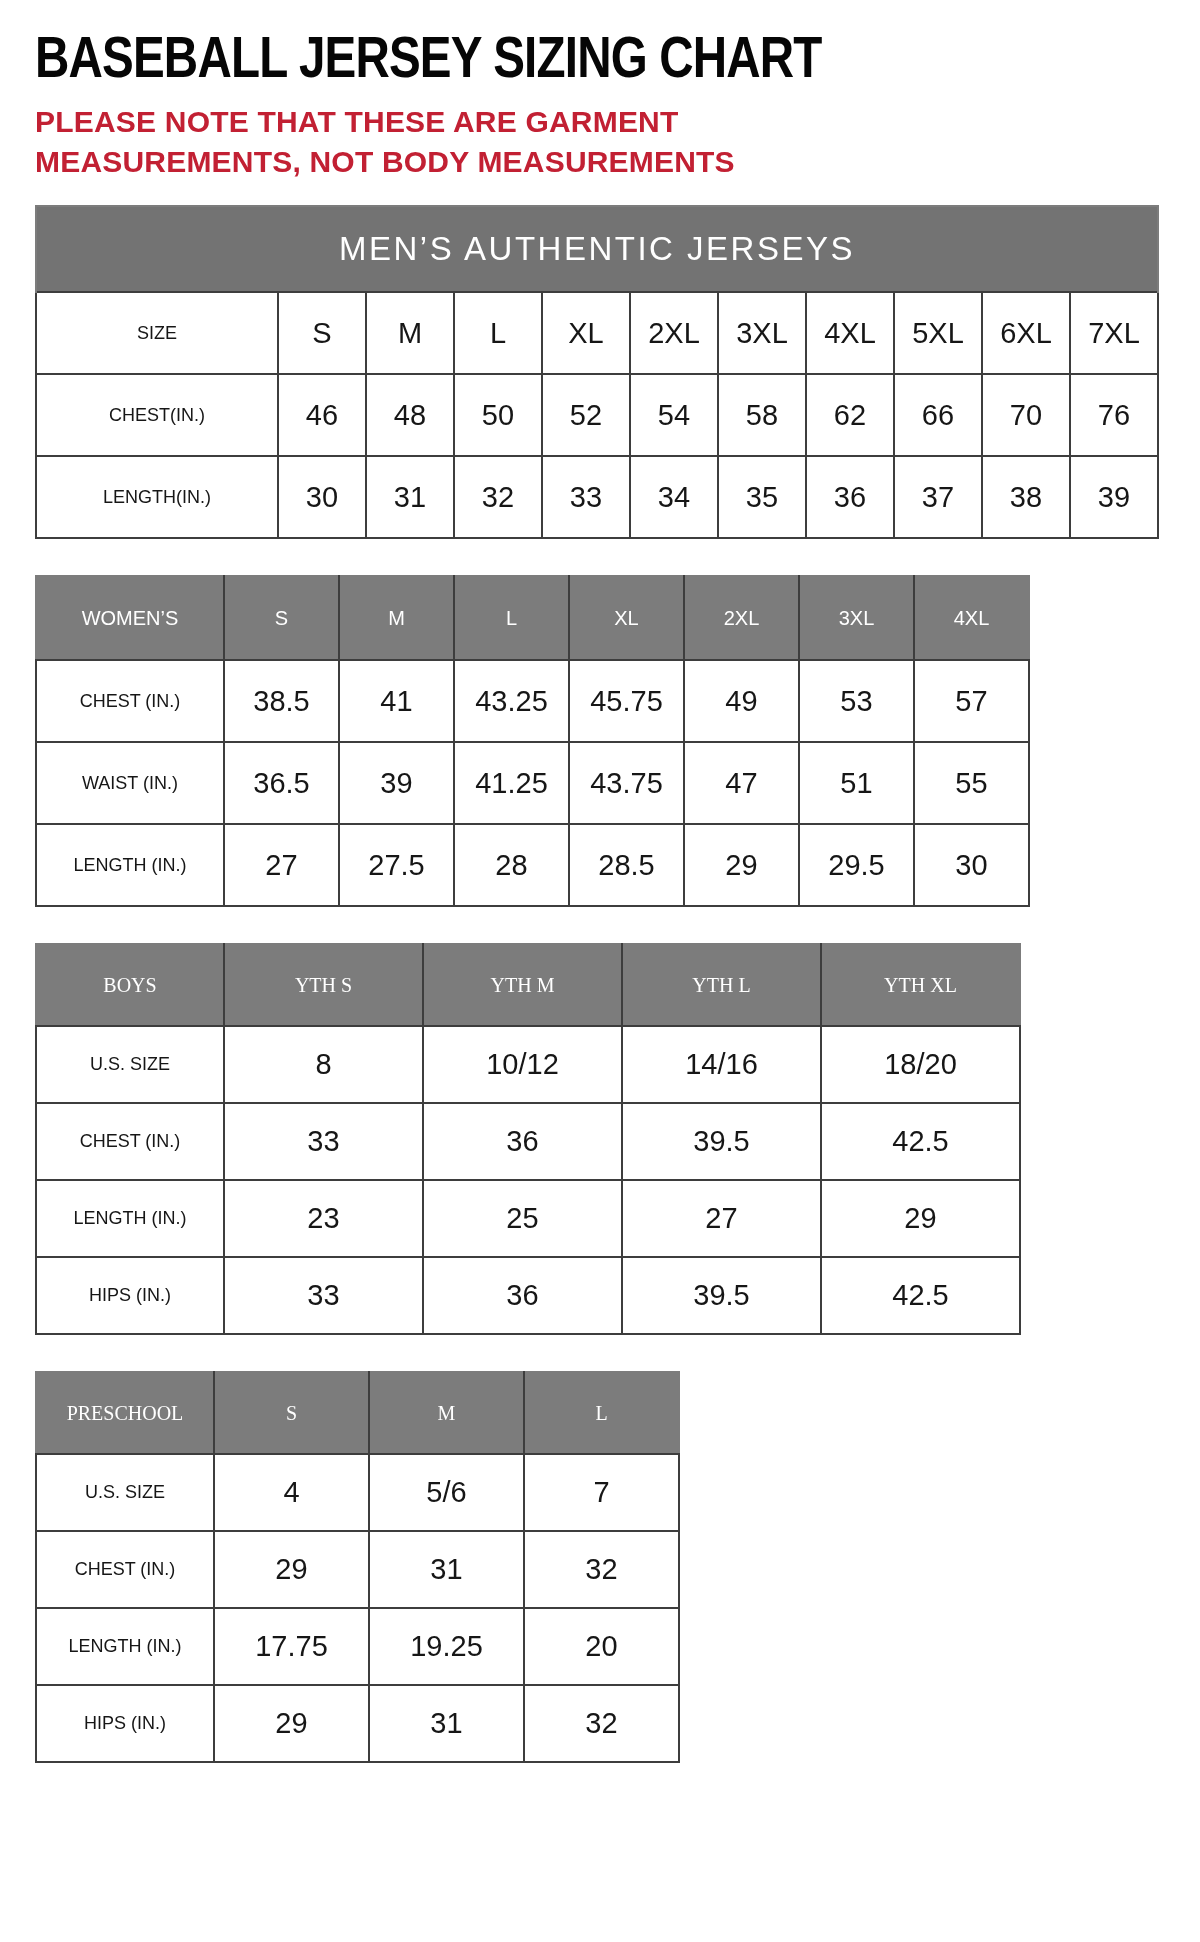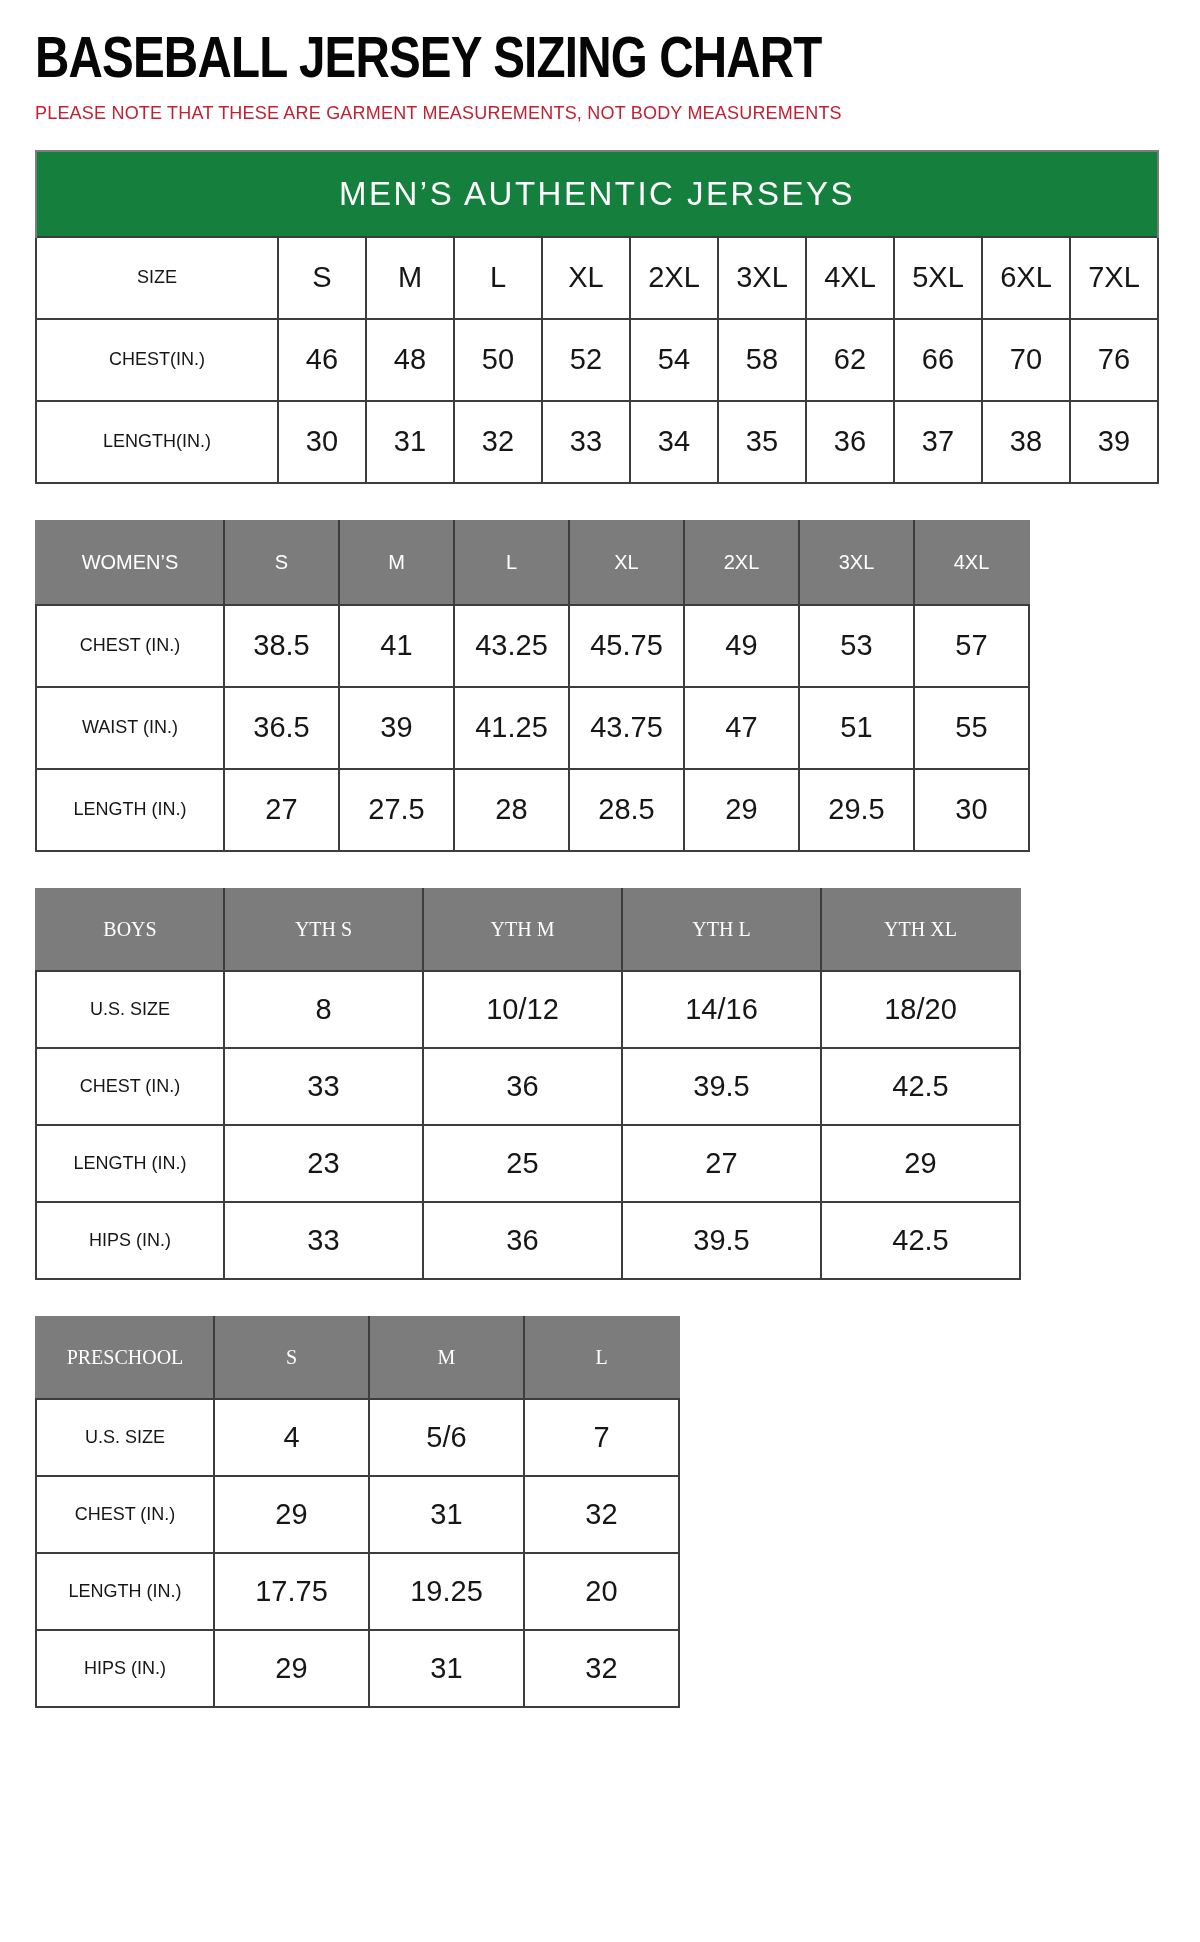--- a/index.html
+++ b/index.html
@@ -8,39 +8,39 @@
     font-family:"Liberation Sans", sans-serif; box-sizing:border-box;
     padding:28px 0 0 35px;
   }
   .page-title {
     font-size:58px; font-weight:800; color:#060606; line-height:1.0;
     letter-spacing:-1px; white-space:nowrap;
     transform:scaleX(0.82); transform-origin:left center;
     margin:0 0 16px 0;
   }
   .red-note {
-    color:#c22033; font-weight:400; font-size:18px; line-height:1.32;
+    color:#c22033; font-weight:700; font-size:30px; line-height:1.32;
     letter-spacing:0.2px; max-width:880px; margin:0 0 24px 0;
   }
   table { border-collapse:collapse; table-layout:fixed; margin:0 0 36px 0; }
   td, th { padding:0; }
   td {
     border:2px solid #3d3d3d; text-align:center; vertical-align:middle;
     font-size:29px; color:#161616; height:80px; background:#ffffff;
     white-space:pre-line; line-height:1.15;
   }
   td.label { font-size:18px; }
   tr.gray-head td {
     background:#7c7c7c; color:#ffffff; height:82px; font-size:20px;
     border-top-color:#7c7c7c;
   }
   tr.gray-head td:first-child { border-left-color:#7c7c7c; }
   tr.gray-head td:last-child { border-right-color:#7c7c7c; }
   .banner-row th {
-    background:#15803d; color:#ffffff; font-weight:400; font-size:33px;
+    background:#737373; color:#ffffff; font-weight:400; font-size:33px;
     letter-spacing:2.5px; height:84px; text-align:center; vertical-align:middle;
     border:2px solid #7c7c7c; border-bottom:none;
   }
   .tbl-boys td, .tbl-preschool td { height:75px; }
   .tbl-boys tr.gray-head td, .tbl-preschool tr.gray-head td { height:80px;font-family:Liberation Serif, serif; }
 </style>
 </head>
 <body>
 
 <h1 class="page-title">BASEBALL JERSEY SIZING CHART</h1>

